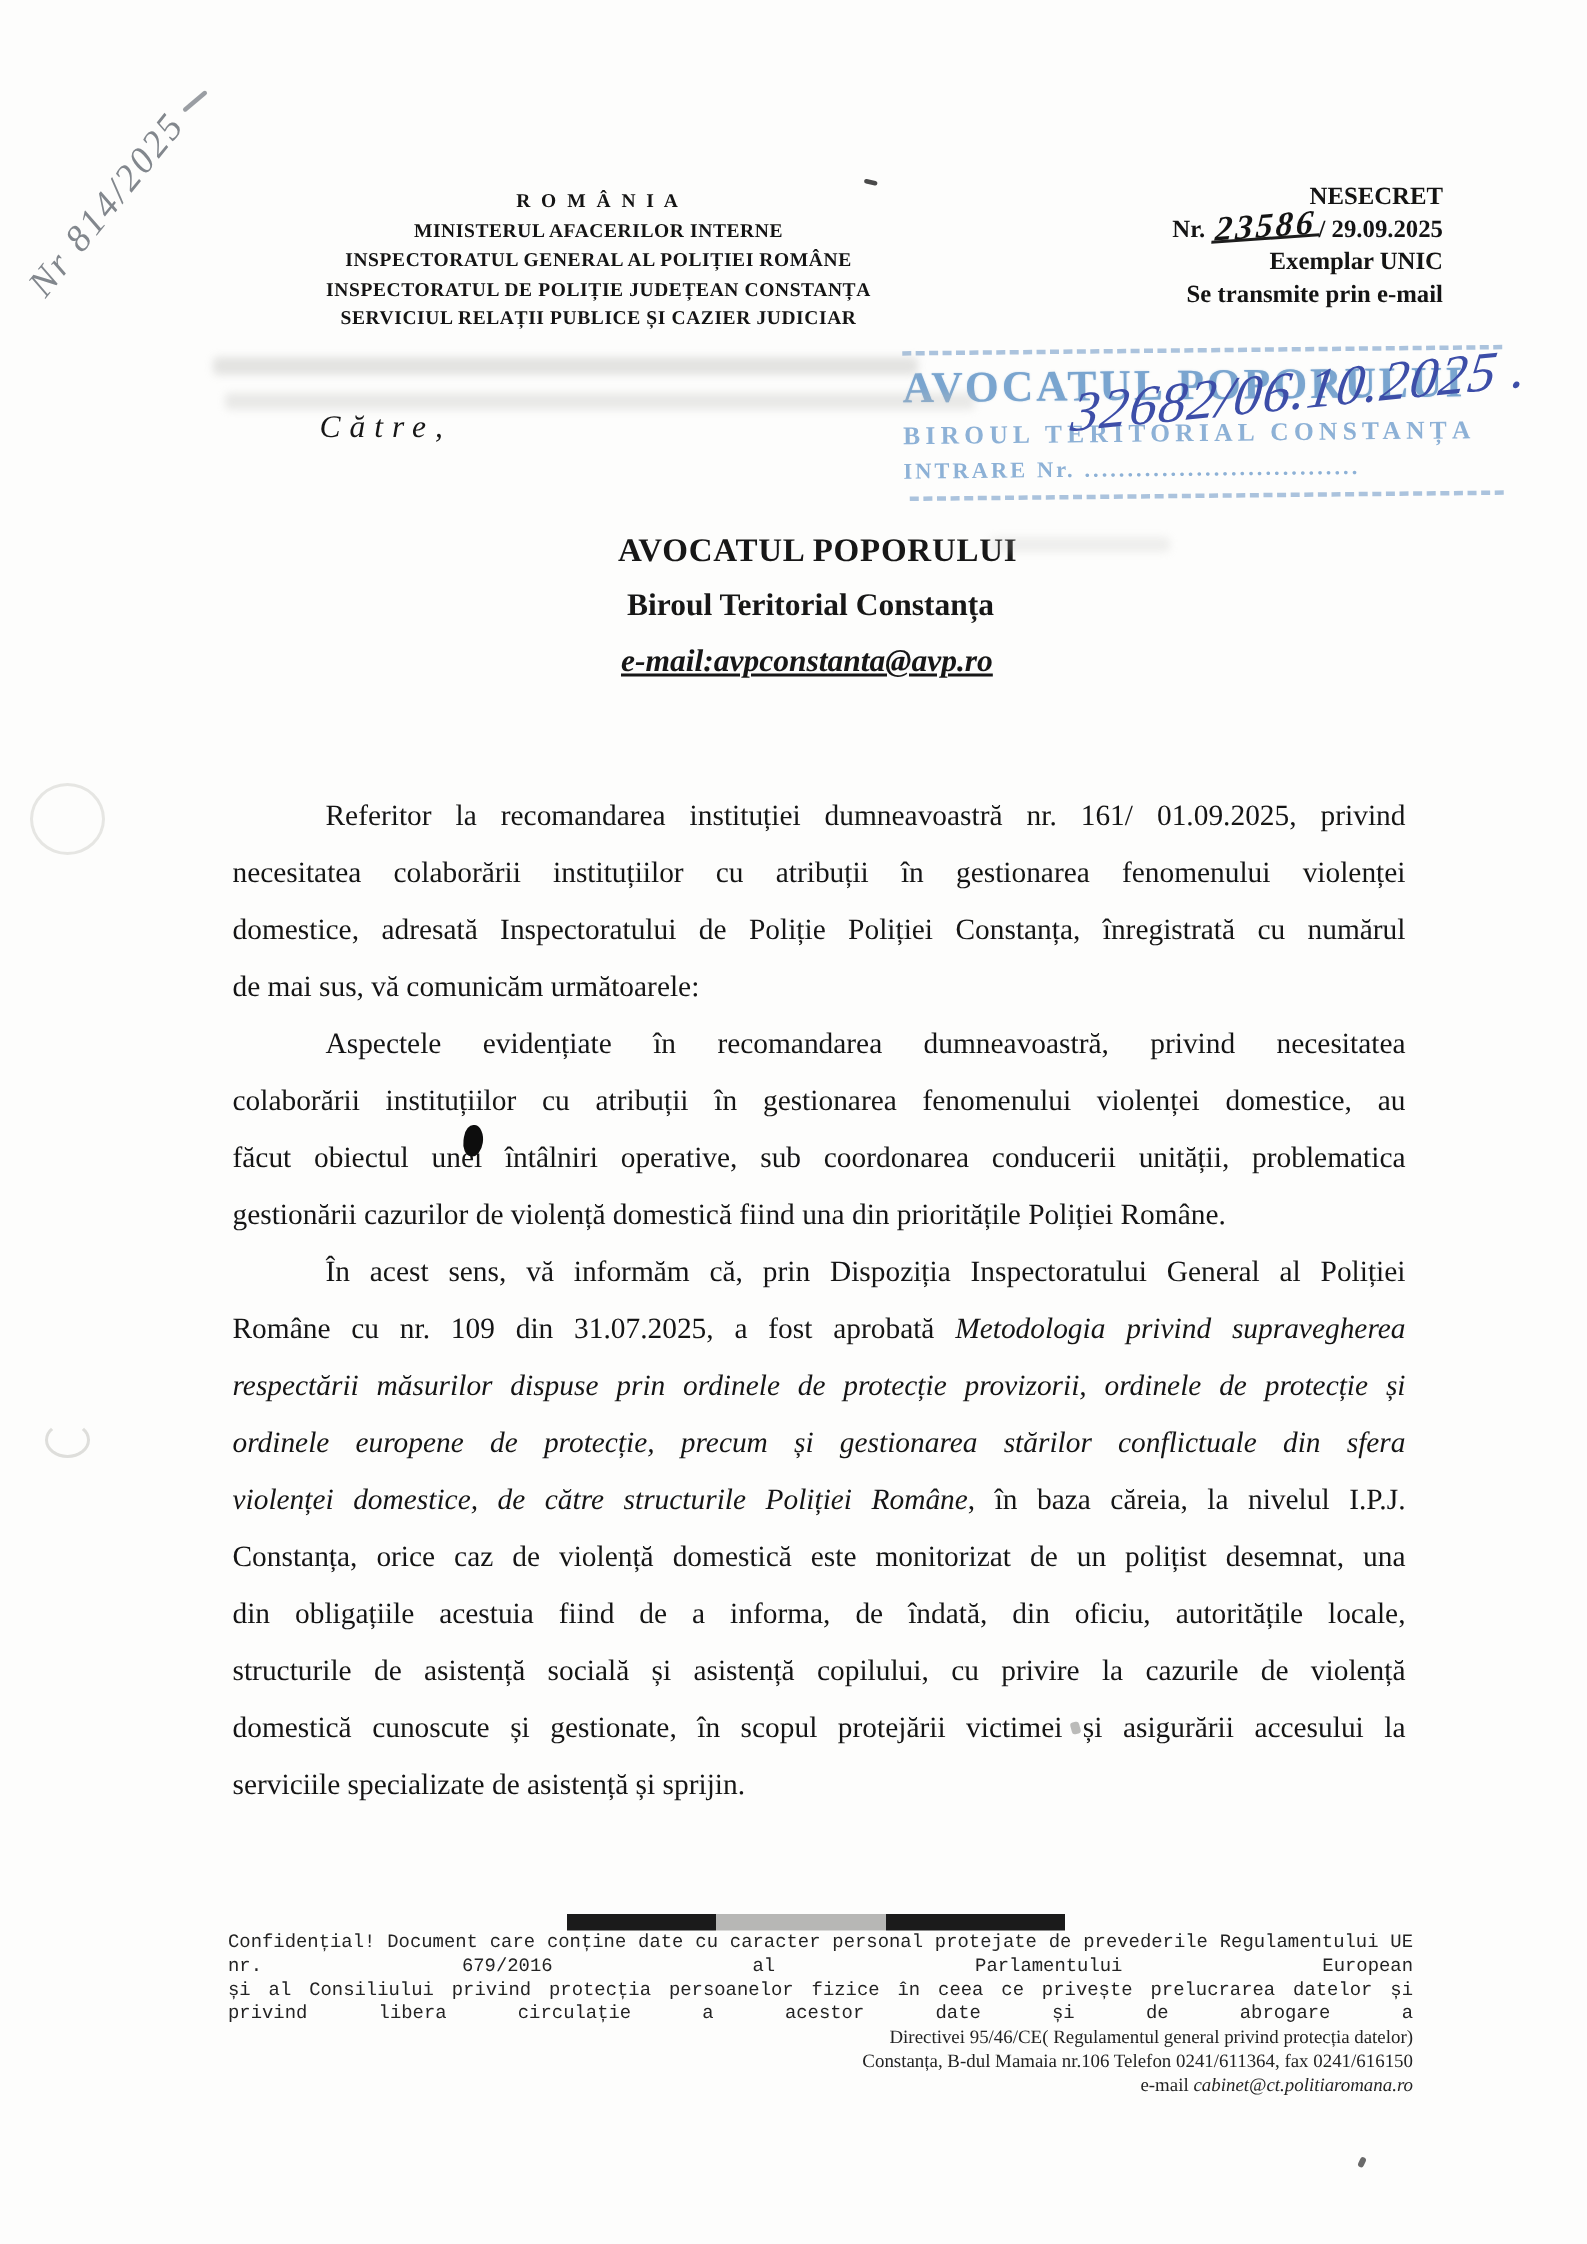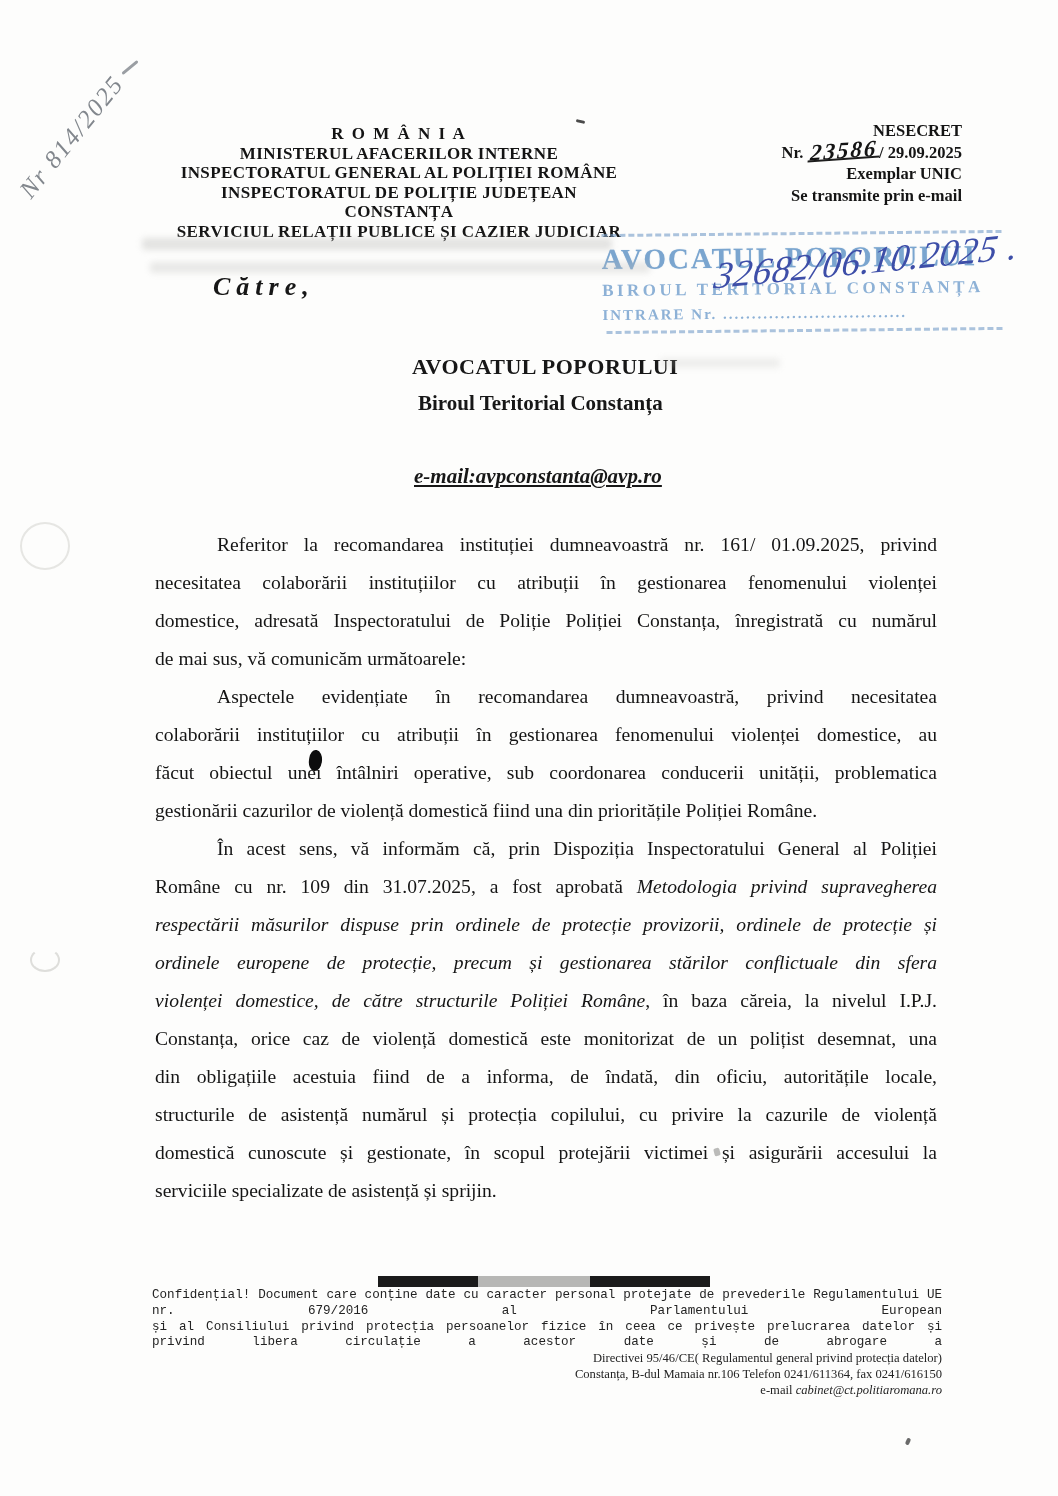--- a/index.html
+++ b/index.html
@@ -8,21 +8,21 @@
     width:1058px;height:1496px;
     margin:0 auto;
     background:#fdfdfc;
     font-family:"Liberation Serif","DejaVu Serif",serif;
     color:#171717;
     overflow:hidden;
   }
   
   .hdr-center{
     position:absolute;left:168px;top:124px;width:462px;
-    text-align:center;font-weight:bold;font-size:17px;line-height:19.5px;
+    text-align:center;font-weight:bold;font-size:13px;line-height:19.5px;
     letter-spacing:.4px;color:#141414;
   }
   .hdr-center .country{letter-spacing:2px;}
   .hdr-right{
     position:absolute;left:712px;top:120px;width:250px;
     font-weight:bold;font-size:16.5px;line-height:21.5px;color:#141414;text-align:right;
   }
   .hw-nr{
     display:inline-block;font-style:italic;font-size:23px;line-height:14px;
     transform:rotate(-4deg) skewX(-8deg);border-bottom:2px solid #1d1d1d;
@@ -59,27 +59,27 @@
   }
   .stamp-hw{
     position:absolute;left:112px;top:8px;
     font-style:italic;font-size:37px;white-space:nowrap;
     transform:rotate(-5deg) skewX(-14deg);
     color:#3d4ea8;letter-spacing:1px;
   }
   
   .salutation{
     position:absolute;left:213px;top:272px;
-    font-weight:bold;font-style:italic;font-size:26px;letter-spacing:6px;
+    font-weight:normal;font-style:italic;font-size:21px;letter-spacing:6px;
   }
   .recipient{position:absolute;left:412px;top:348px;line-height:37px;font-weight:bold;}
   .recipient .name{font-size:22px;letter-spacing:.5px;}
   .recipient .office{font-size:21px;padding-left:6px;}
   .recipient .email{
-    font-size:21px;font-style:italic;text-decoration:underline;padding-left:2px;margin-top:36px;
+    font-size:21px;font-style:italic;text-decoration:underline;padding-left:2px;
   }
   
   .body-text{
     position:absolute;left:155px;top:526px;width:782px;
     font-size:19.6px;color:#151515;
   }
   .body-text .line{
     height:38px;line-height:38px;
     text-align:justify;text-align-last:justify;
     white-space:normal;
@@ -168,21 +168,21 @@
       <div class="line"><span>colaborării instituțiilor cu atribuții în gestionarea fenomenului violenței domestice, au</span></div>
       <div class="line"><span>făcut obiectul unei întâlniri operative, sub coordonarea conducerii unității, problematica</span></div>
       <div class="line last"><span>gestionării cazurilor de violență domestică fiind una din prioritățile Poliției Române.</span></div>
       <div class="line first"><span>În acest sens, vă informăm că, prin Dispoziția Inspectoratului General al Poliției</span></div>
       <div class="line"><span>Române cu nr. 109 din 31.07.2025, a fost aprobată </span><span class="it">Metodologia privind supravegherea</span></div>
       <div class="line"><span class="it">respectării măsurilor dispuse prin ordinele de protecție provizorii, ordinele de protecție și</span></div>
       <div class="line"><span class="it">ordinele europene de protecție, precum și gestionarea stărilor conflictuale din sfera</span></div>
       <div class="line"><span class="it">violenței domestice, de către structurile Poliției Române</span><span>, în baza căreia, la nivelul I.P.J.</span></div>
       <div class="line"><span>Constanța, orice caz de violență domestică este monitorizat de un polițist desemnat, una</span></div>
       <div class="line"><span>din obligațiile acestuia fiind de a informa, de îndată, din oficiu, autoritățile locale,</span></div>
-      <div class="line"><span>structurile de asistență numărul și protecția copilului, cu privire la cazurile de violență</span></div>
+      <div class="line"><span>structurile de asistență socială și asistență copilului, cu privire la cazurile de violență</span></div>
       <div class="line"><span>domestică cunoscute și gestionate, în scopul protejării victimei și asigurării accesului la</span></div>
       <div class="line last"><span>serviciile specializate de asistență și sprijin.</span></div>
     </div>
 
   <div class="ink-blob"></div>
 
   <div class="redaction-bar"></div>
   <div class="footer">
     <div class="jline">Confidențial! Document care conține date cu caracter personal protejate de prevederile Regulamentului UE nr. 679/2016 al Parlamentului European</div>
     <div class="jline">și al Consiliului privind protecția persoanelor fizice în ceea ce privește prelucrarea datelor și privind libera circulație a acestor date și de abrogare a</div>

